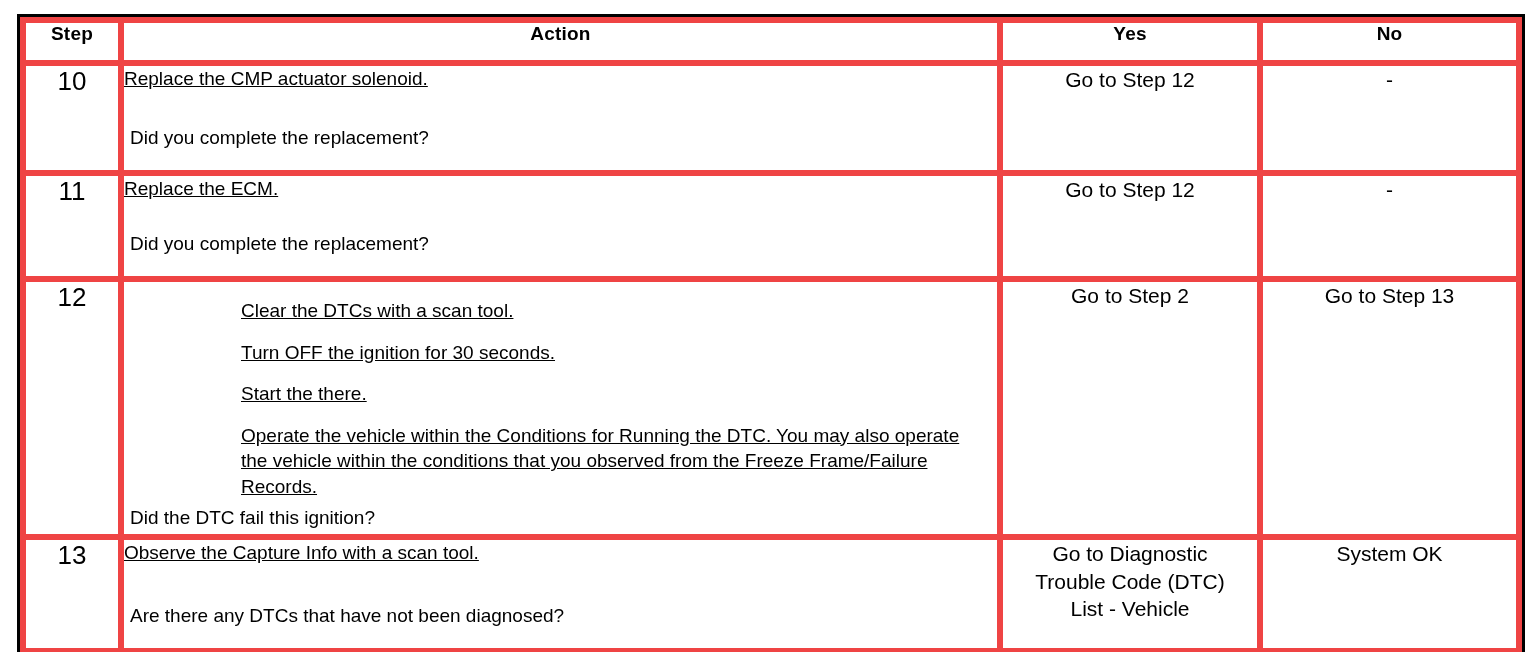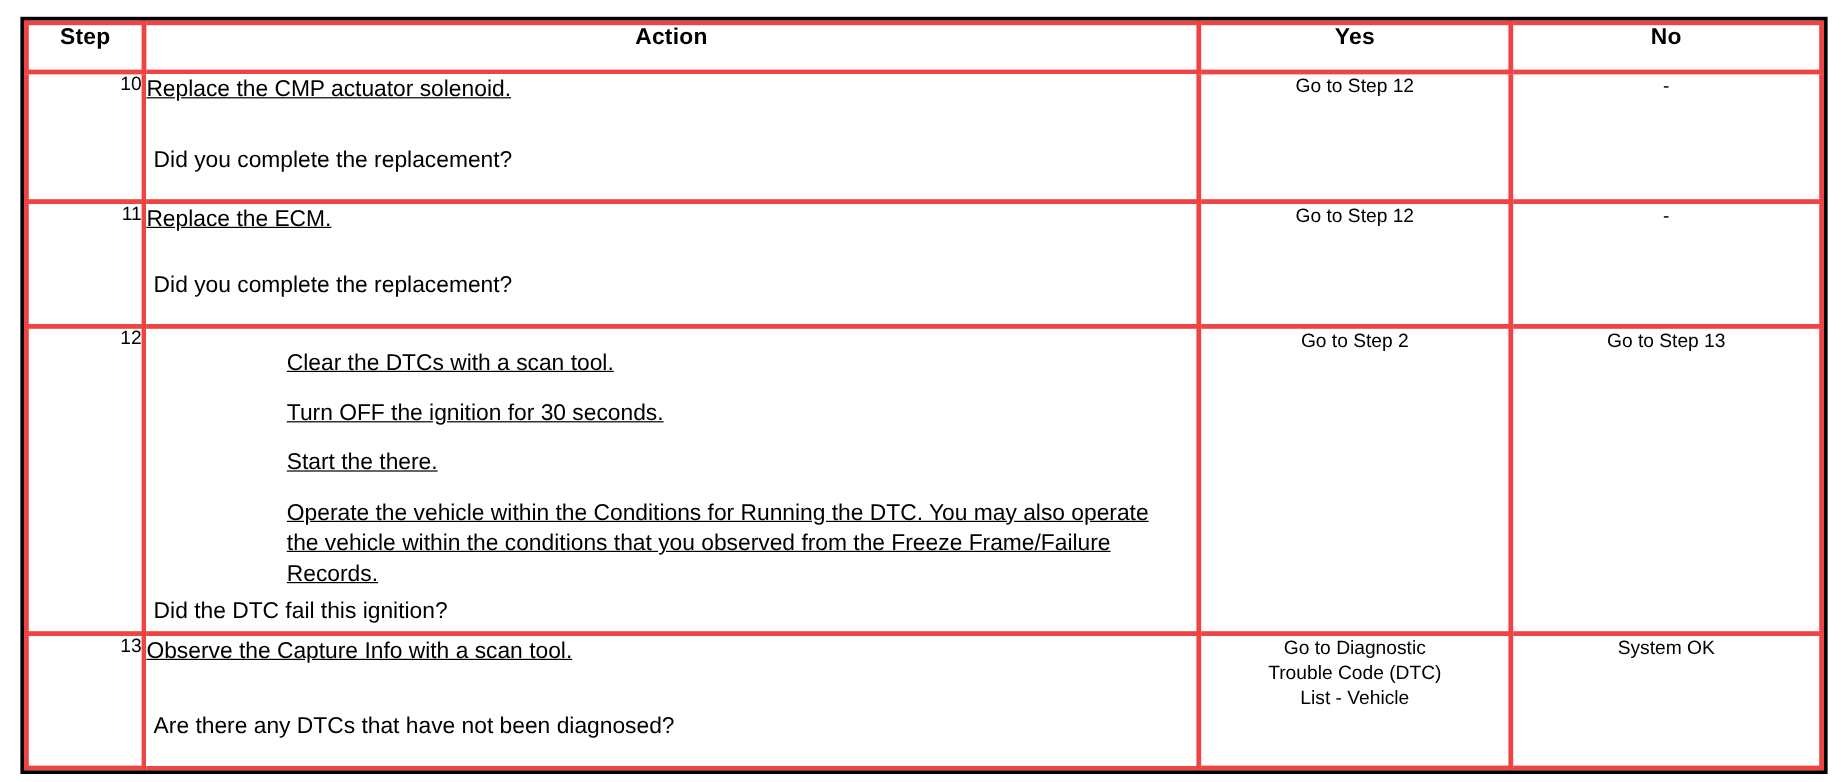--- a/index.html
+++ b/index.html
@@ -27,21 +27,21 @@
     left: 20px;
     top: 17px;
     width: 1496px;
     border-collapse: collapse;
     table-layout: fixed;
     background: #ffffff;
   }
 
   table.diag td,
   table.diag th {
-    border: 4px solid #ef4444;
+    border: 6px solid #ef4444;
     padding: 0;
     vertical-align: top;
     background: #ffffff;
   }
 
   
   table.diag {
     outline: 3px solid #000000;
     outline-offset: 0px;
   }
@@ -56,38 +56,38 @@
     height: 37px;
     text-align: center;
     vertical-align: middle;
     font-size: 19px;
     font-weight: bold;
     letter-spacing: 0.2px;
   }
 
   
   .cell-step {
-    text-align: right;
+    text-align: center;
     vertical-align: middle;
-    font-size: 16px;
+    font-size: 26px;
     font-weight: normal;
   }
 
   .cell-action {
     vertical-align: top;
     font-size: 19px;
     line-height: 1.32;
     padding: 6px 6px 6px 6px;
     position: relative;
   }
 
   .cell-yn {
     text-align: center;
     vertical-align: bottom;
-    font-size: 16px;
+    font-size: 21px;
     line-height: 1.32;
     padding: 0 4px 8px 4px;
   }
 
   .action-lead {
     display: block;
   }
   .action-q {
     display: block;
   }

